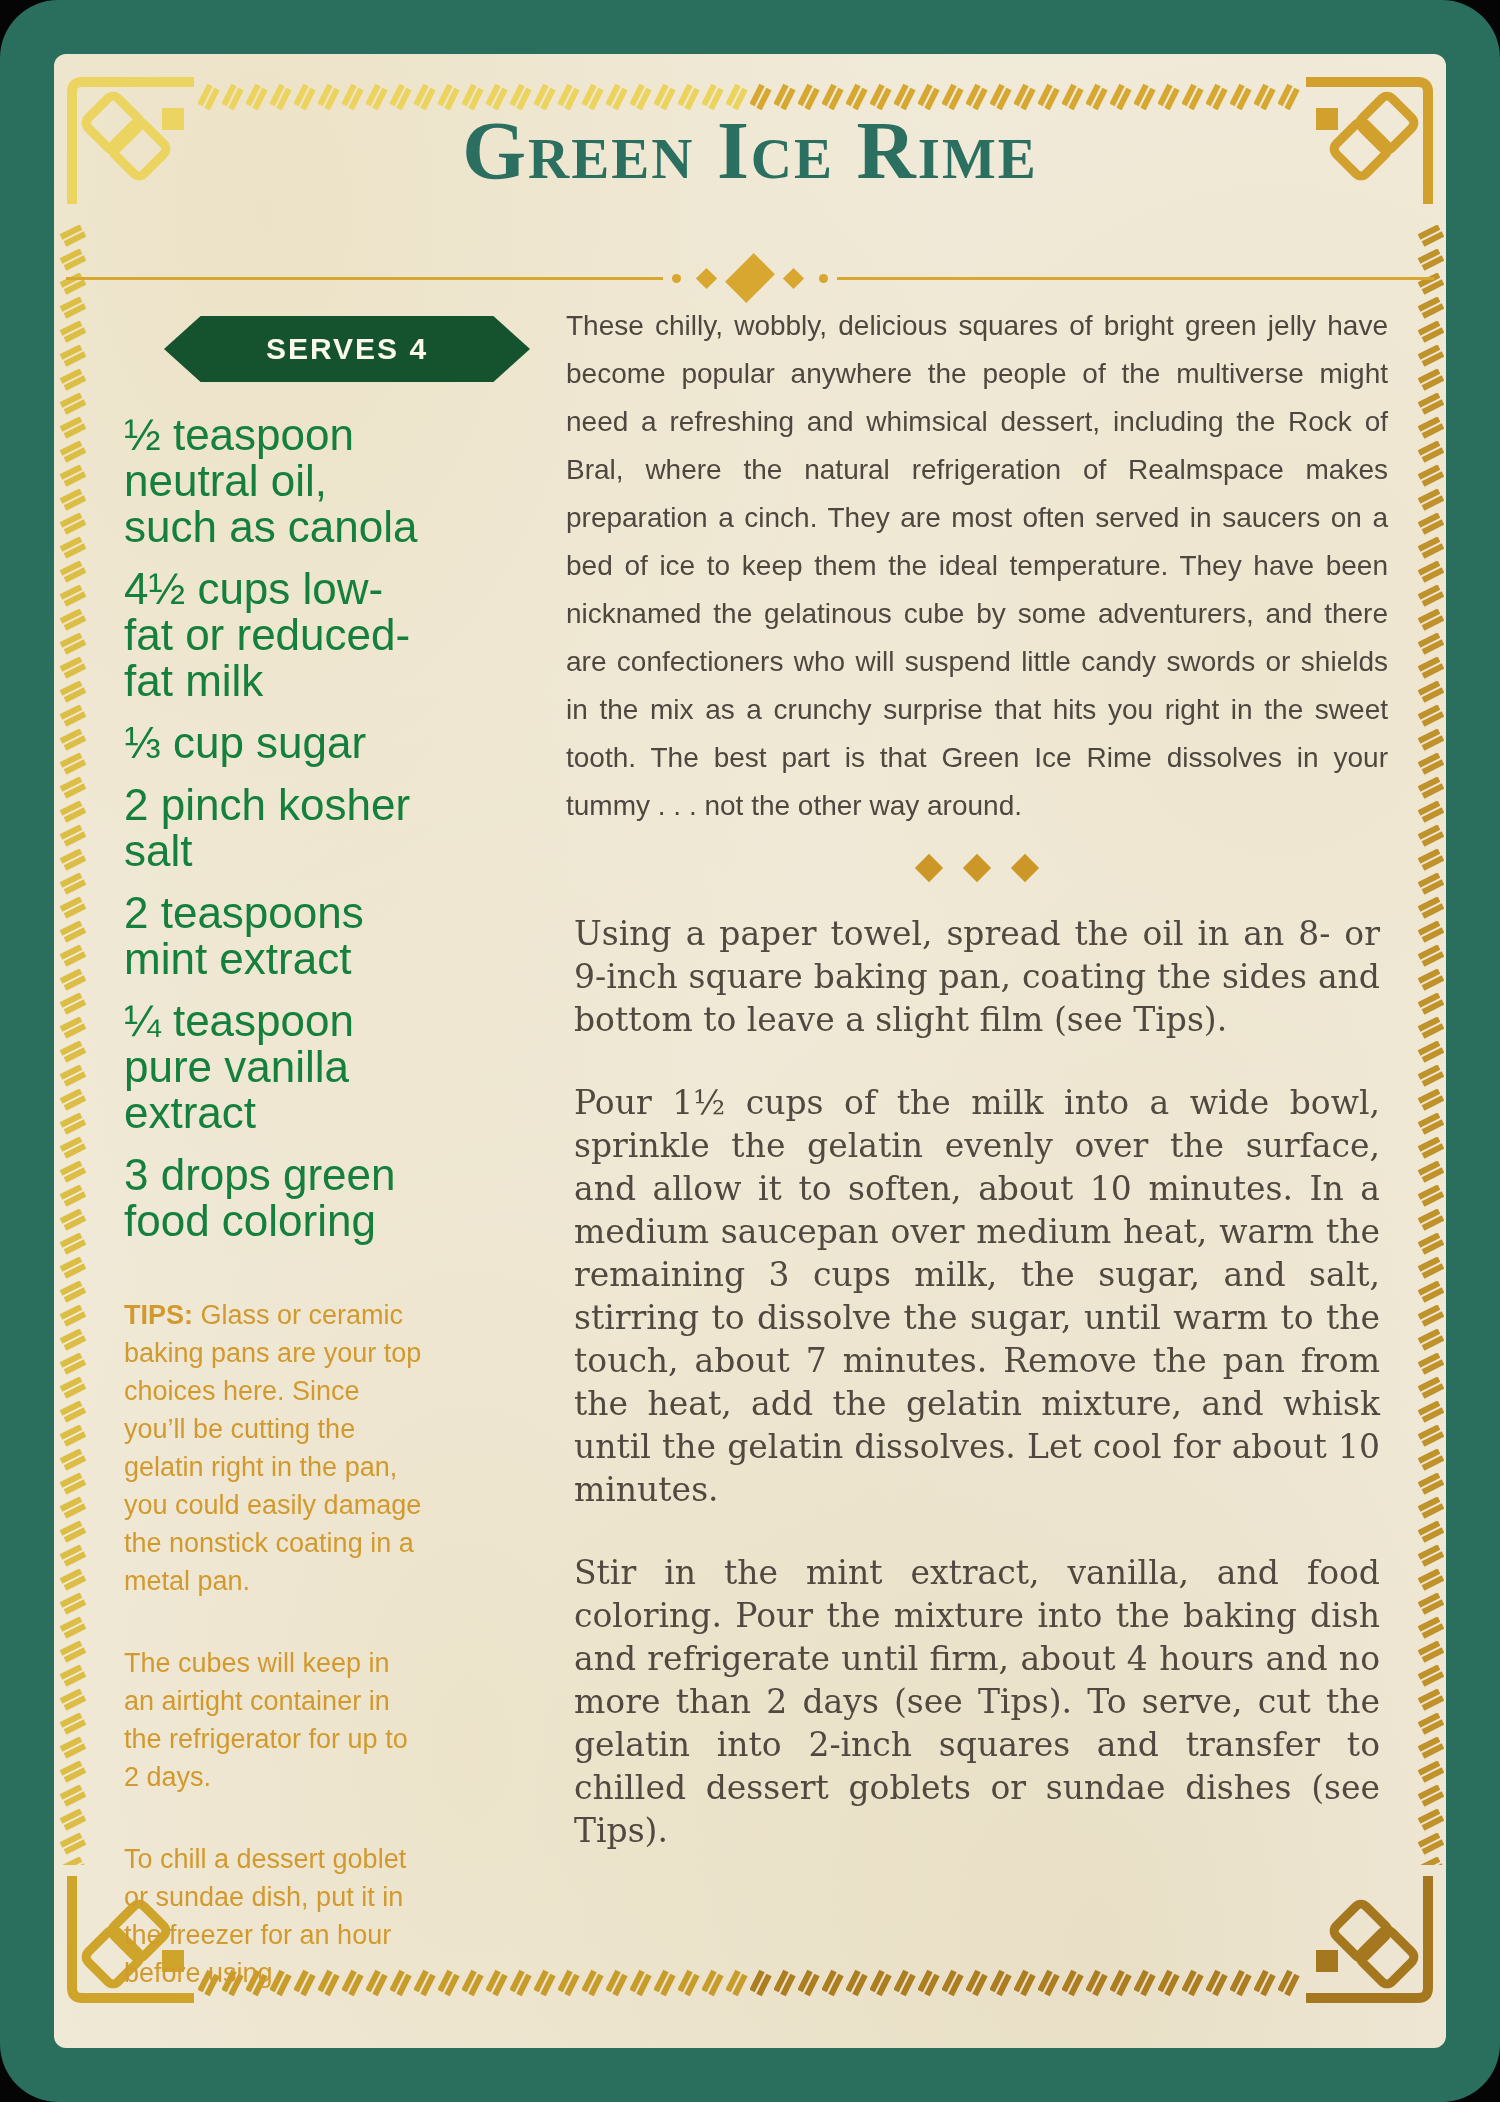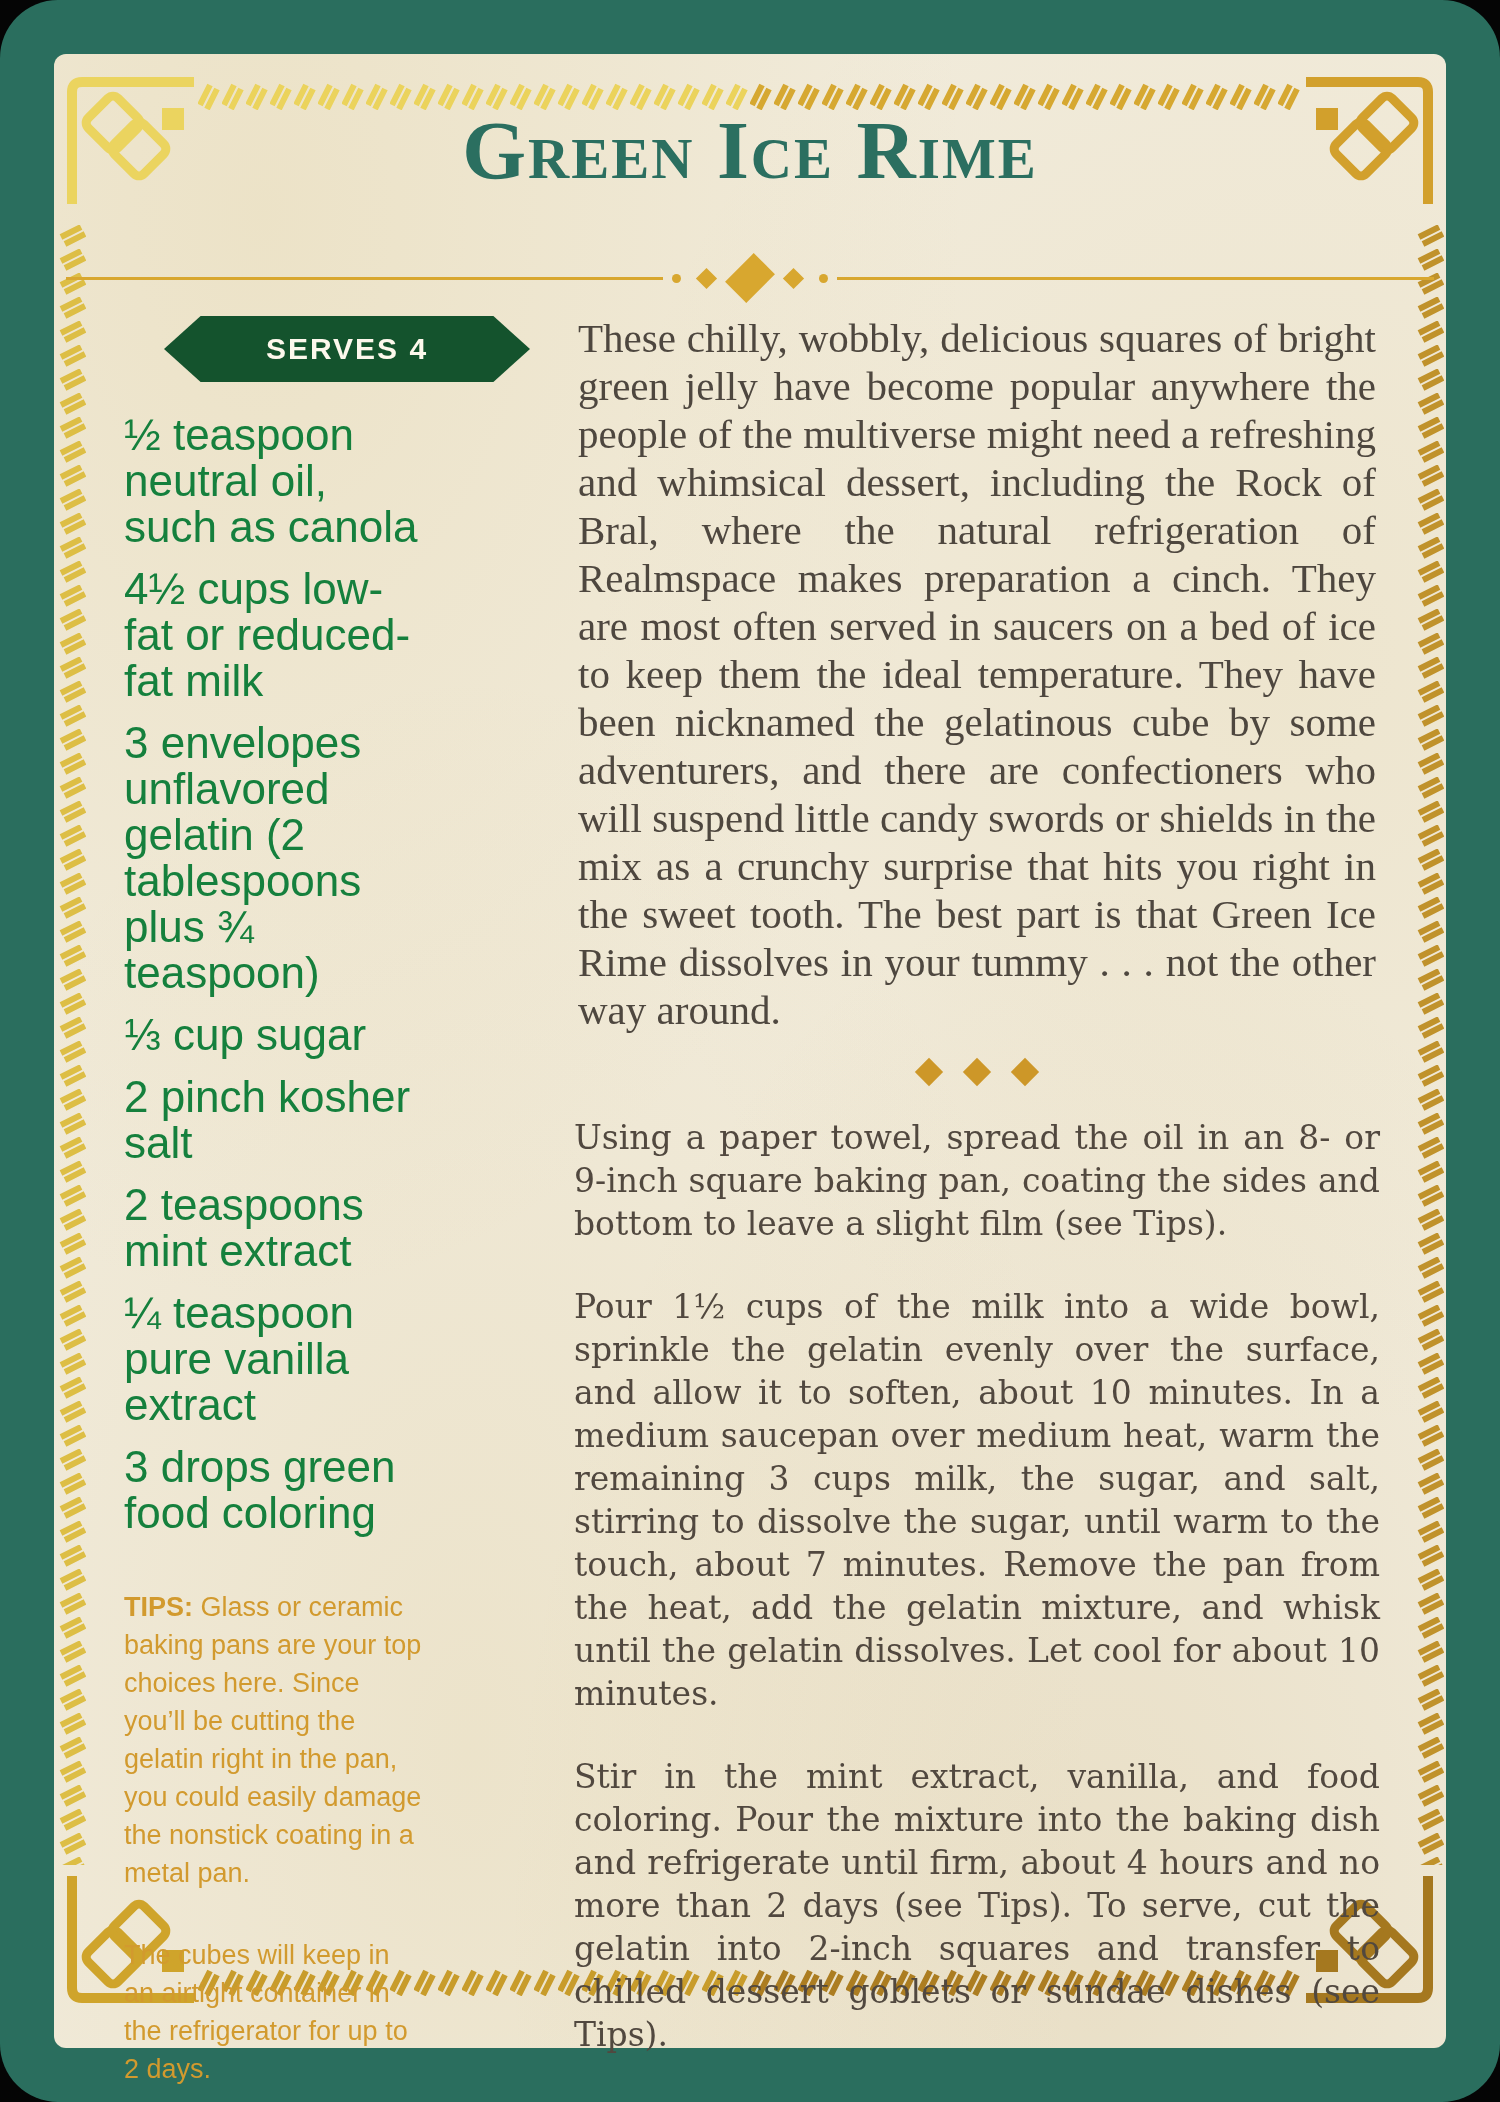--- a/index.html
+++ b/index.html
@@ -36,21 +36,21 @@
   .serves-banner{margin-left:40px;width:366px;height:66px;background:#14532d;
       clip-path:polygon(0% 50%,10% 0%,90% 0%,100% 50%,90% 100%,10% 100%);
       display:flex;align-items:center;justify-content:center;
       color:#FDF8EC;font-weight:bold;font-size:30px;letter-spacing:2px;}
   .ingredients{margin-top:30px;}
   .ingredients p{margin:0 0 16px;font-size:44px;line-height:46px;color:#15803d;}
   .tips{margin-top:52px;}
   .tips p{margin:0 0 44px;font-size:27px;line-height:38px;color:#D29A2E;}
   .tips strong{font-weight:bold;}
   .right-col{position:absolute;left:562px;top:298px;width:830px;}
-  .description{font-size:41px;line-height:48px;color:#4E473F;text-align:justify;margin:16px;font-family:Liberation Serif, serif;}
+  .description{font-size:28px;line-height:48px;color:#4E473F;text-align:justify;margin:4px;}
   .instructions p{font-family:"DejaVu Serif",serif;font-size:33px;line-height:43px;
       color:#51483F;text-align:justify;margin:0 12px 40px;}
 </style>
 </head>
 <body>
 
 <div class="card">
   <div class="frame"></div>
   <div class="parchment"></div>
 
@@ -127,21 +127,20 @@
     <div class="line"></div>
   </div>
 
   <div class="left-col">
     <div class="serves-banner">
       <span>SERVES 4</span>
     </div>
     <div class="ingredients">
       <p>½ teaspoon neutral oil, such as canola</p>
       <p>4½ cups low-fat or reduced-fat milk</p>
-      <p>3 envelopes unflavored gelatin (2 tablespoons plus ¾ teaspoon)</p>
       <p>⅓ cup sugar</p>
       <p>2 pinch kosher salt</p>
       <p>2 teaspoons mint extract</p>
       <p>¼ teaspoon pure vanilla extract</p>
       <p>3 drops green food coloring</p>
     </div>
     <div class="tips">
       <p><strong>TIPS:</strong> <span>Glass or ceramic baking pans are your top choices here. Since you’ll be cutting the gelatin right in the pan, you could easily damage the nonstick coating in a metal pan.</span></p>
       <p>The cubes will keep in an airtight container in the refrigerator for up to 2 days.</p>
       <p>To chill a dessert goblet or sundae dish, put it in the freezer for an hour before using.</p>

